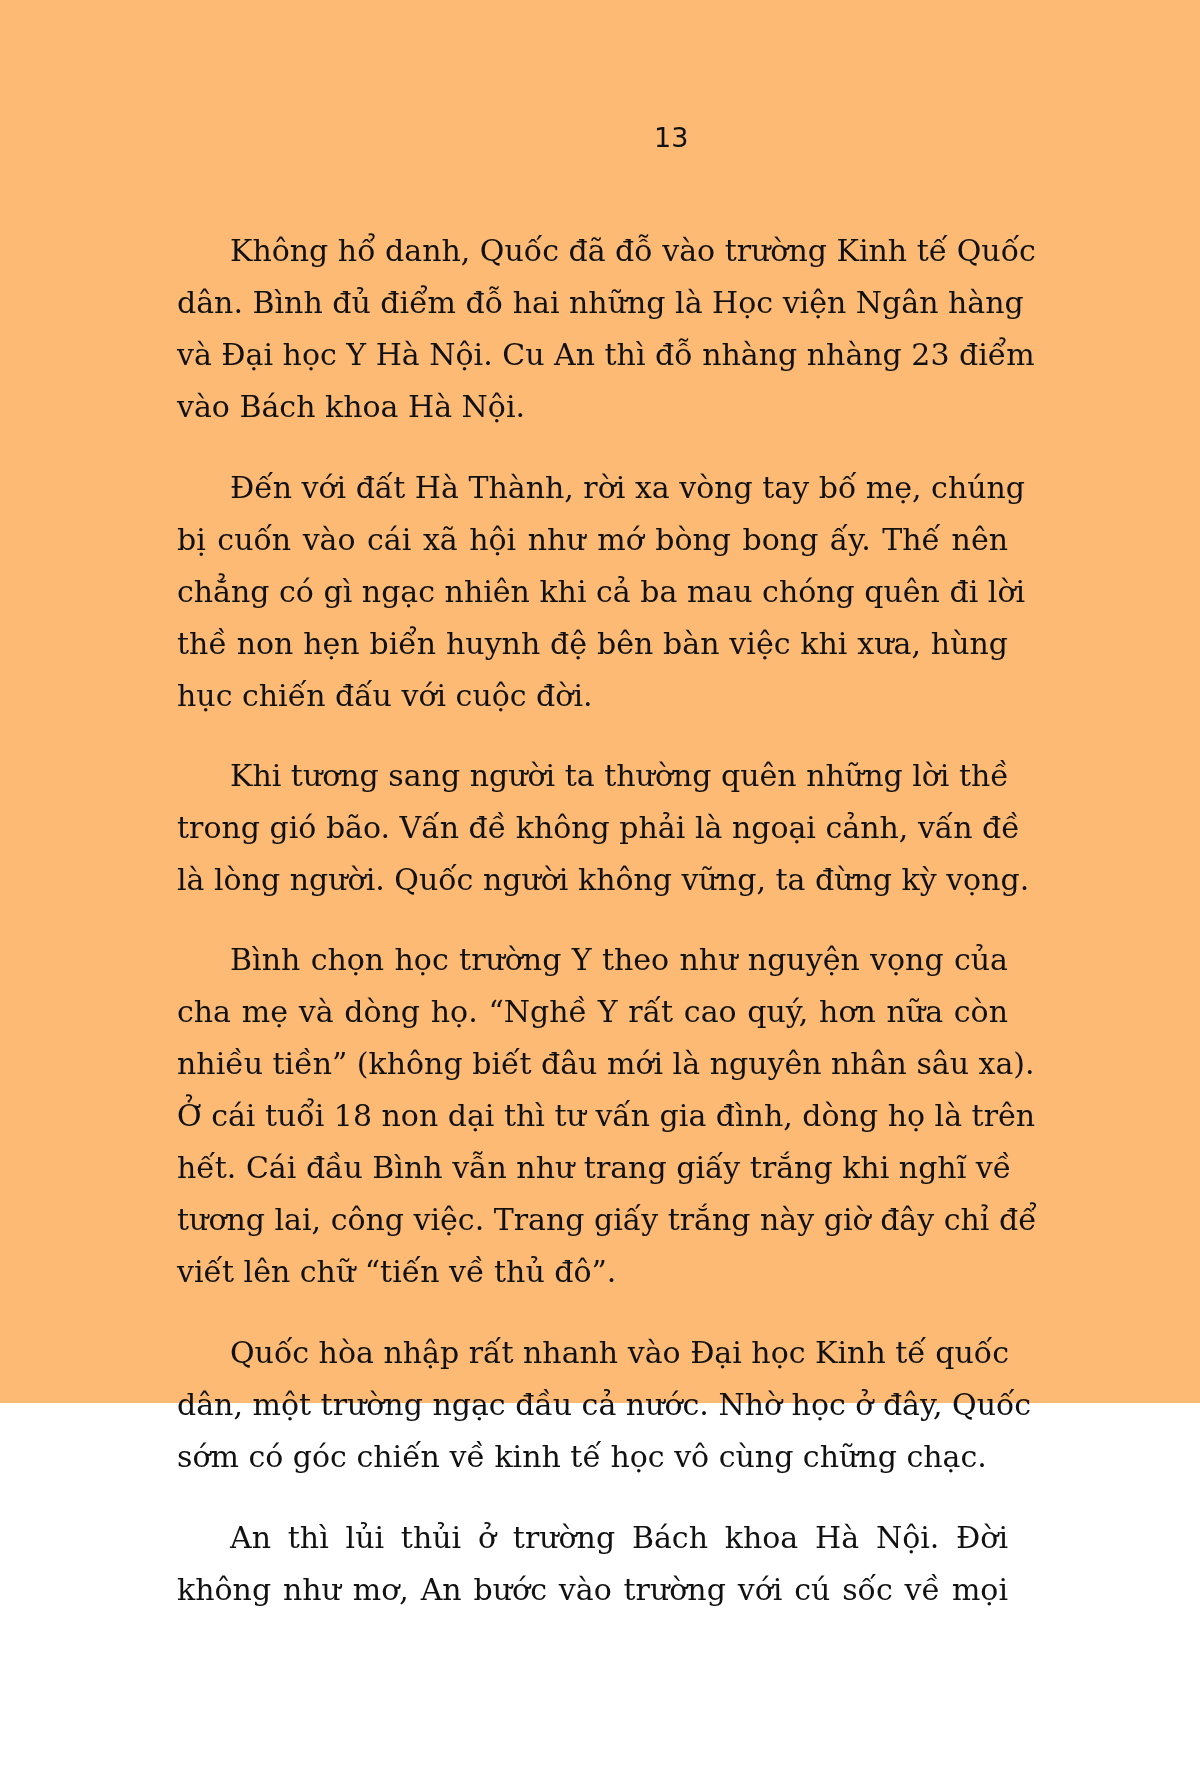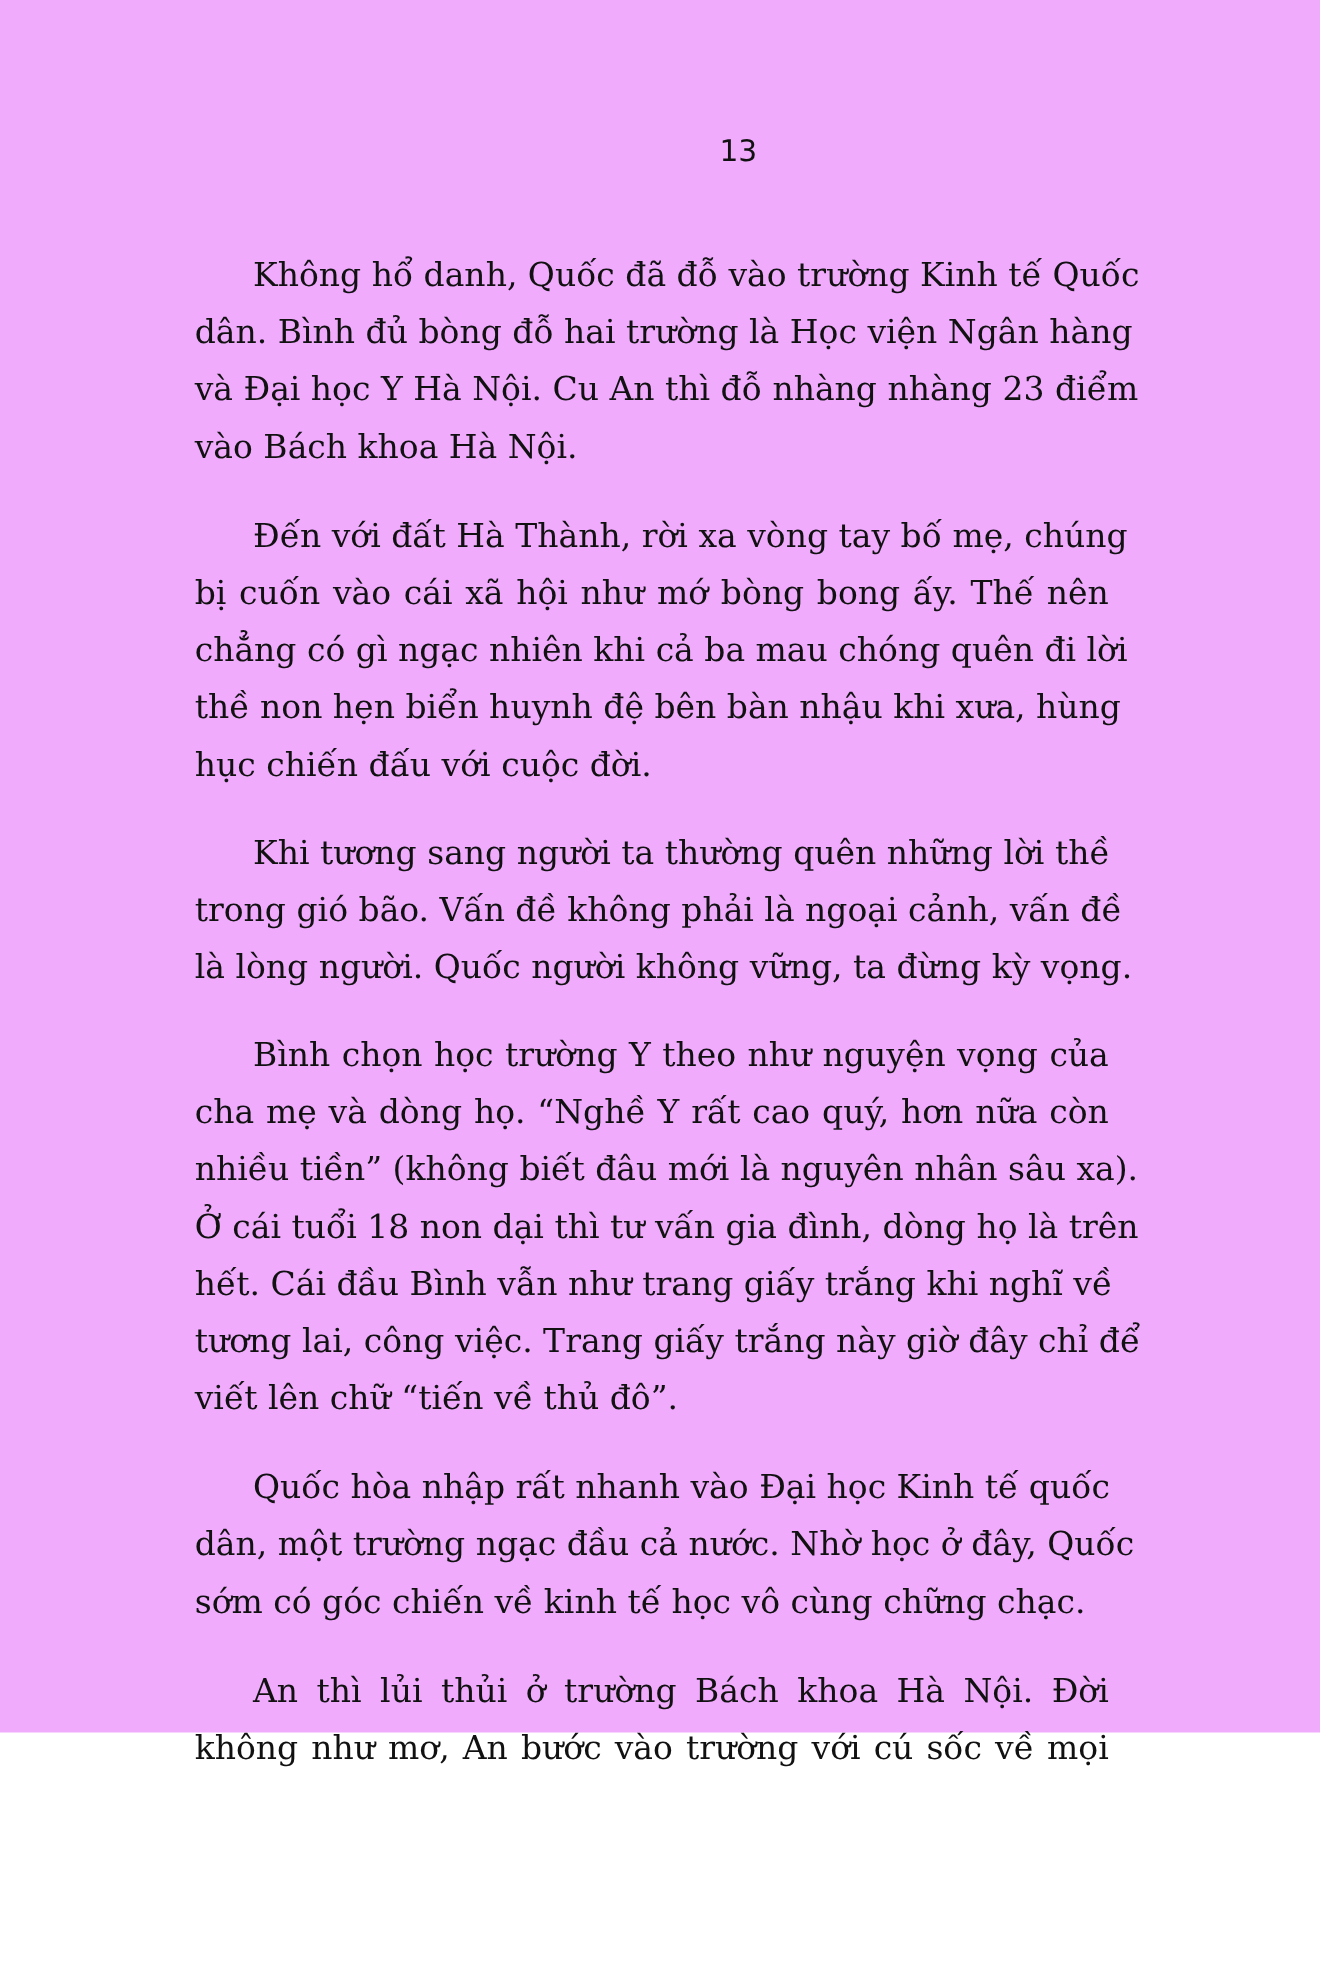--- a/index.html
+++ b/index.html
@@ -12,22 +12,22 @@
     height: 1787px;
     position: relative;
     overflow: hidden;
     color: #111111;
   }
   .page {
     position: absolute;
     left: 0;
     top: 0;
     width: 1200px;
-    height: 1575px;
-    background: #f0abfc;
+    height: 1403px;
+    background: #fdba74;
   }
   .running-header {
     position: absolute;
     top: 122px;
     left: 654px;
     height: 40px;
     display: flex;
     align-items: baseline;
     font-family: "DejaVu Sans", sans-serif;
     font-size: 27px;
@@ -74,30 +74,30 @@
 <div class="page">
 
   <div class="running-header">
     <span class="page-number">13</span>
   </div>
 
   <div class="body-text">
 
     <div>
       <div class="line first" style="top:225px">Không hổ danh, Quốc đã đỗ vào trường Kinh tế Quốc</div>
-      <div class="line" style="top:277px">dân. Bình đủ bòng đỗ hai trường là Học viện Ngân hàng</div>
+      <div class="line" style="top:277px">dân. Bình đủ điểm đỗ hai những là Học viện Ngân hàng</div>
       <div class="line" style="top:329px">và Đại học Y Hà Nội. Cu An thì đỗ nhàng nhàng 23 điểm</div>
       <div class="line last" style="top:381px">vào Bách khoa Hà Nội.</div>
     </div>
 
     <div>
       <div class="line first" style="top:462px">Đến với đất Hà Thành, rời xa vòng tay bố mẹ, chúng</div>
       <div class="line" style="top:514px">bị cuốn vào cái xã hội như mớ bòng bong ấy. Thế nên</div>
       <div class="line" style="top:566px">chẳng có gì ngạc nhiên khi cả ba mau chóng quên đi lời</div>
-      <div class="line" style="top:618px">thề non hẹn biển huynh đệ bên bàn nhậu khi xưa, hùng</div>
+      <div class="line" style="top:618px">thề non hẹn biển huynh đệ bên bàn việc khi xưa, hùng</div>
       <div class="line last" style="top:670px">hục chiến đấu với cuộc đời.</div>
     </div>
 
     <div>
       <div class="line first" style="top:750px">Khi tương sang người ta thường quên những lời thề</div>
       <div class="line" style="top:802px">trong gió bão. Vấn đề không phải là ngoại cảnh, vấn đề</div>
       <div class="line" style="top:854px">là lòng người. Quốc người không vững, ta đừng kỳ vọng.</div>
     </div>
 
     <div>

